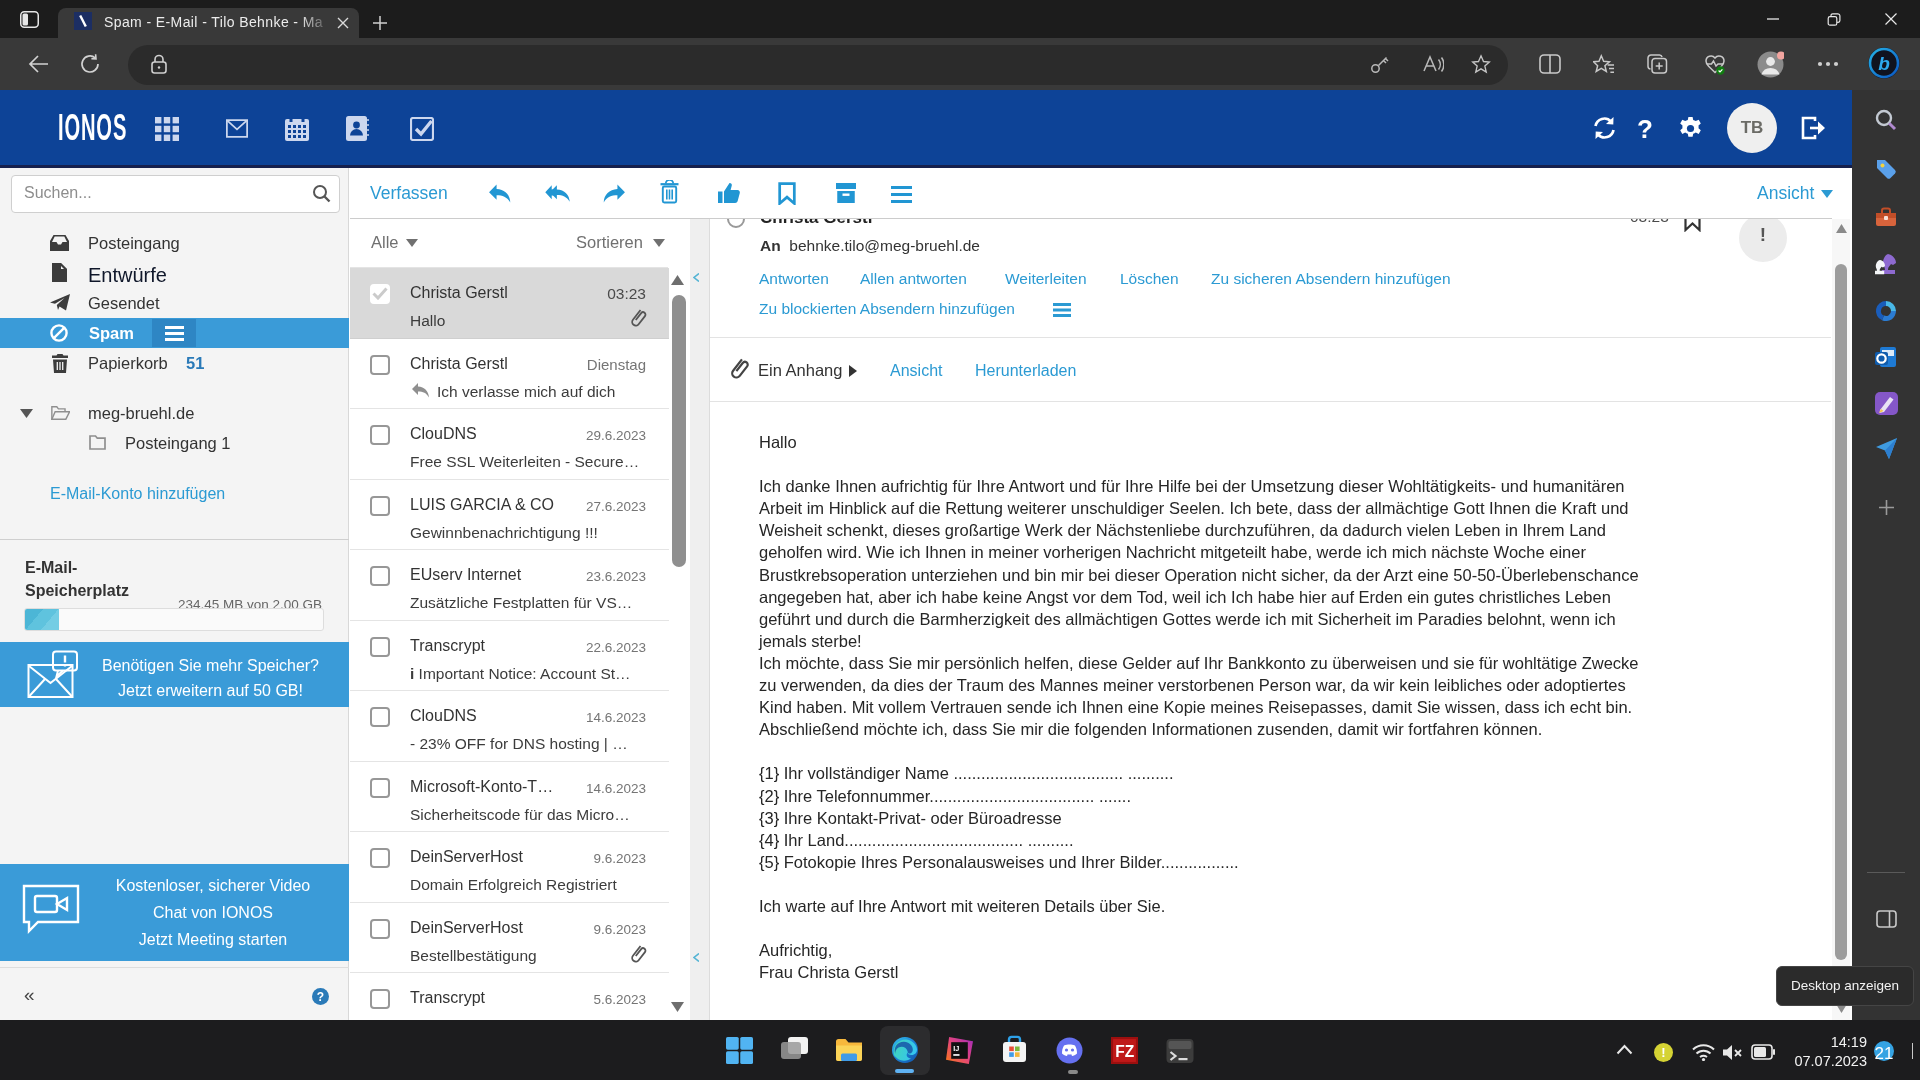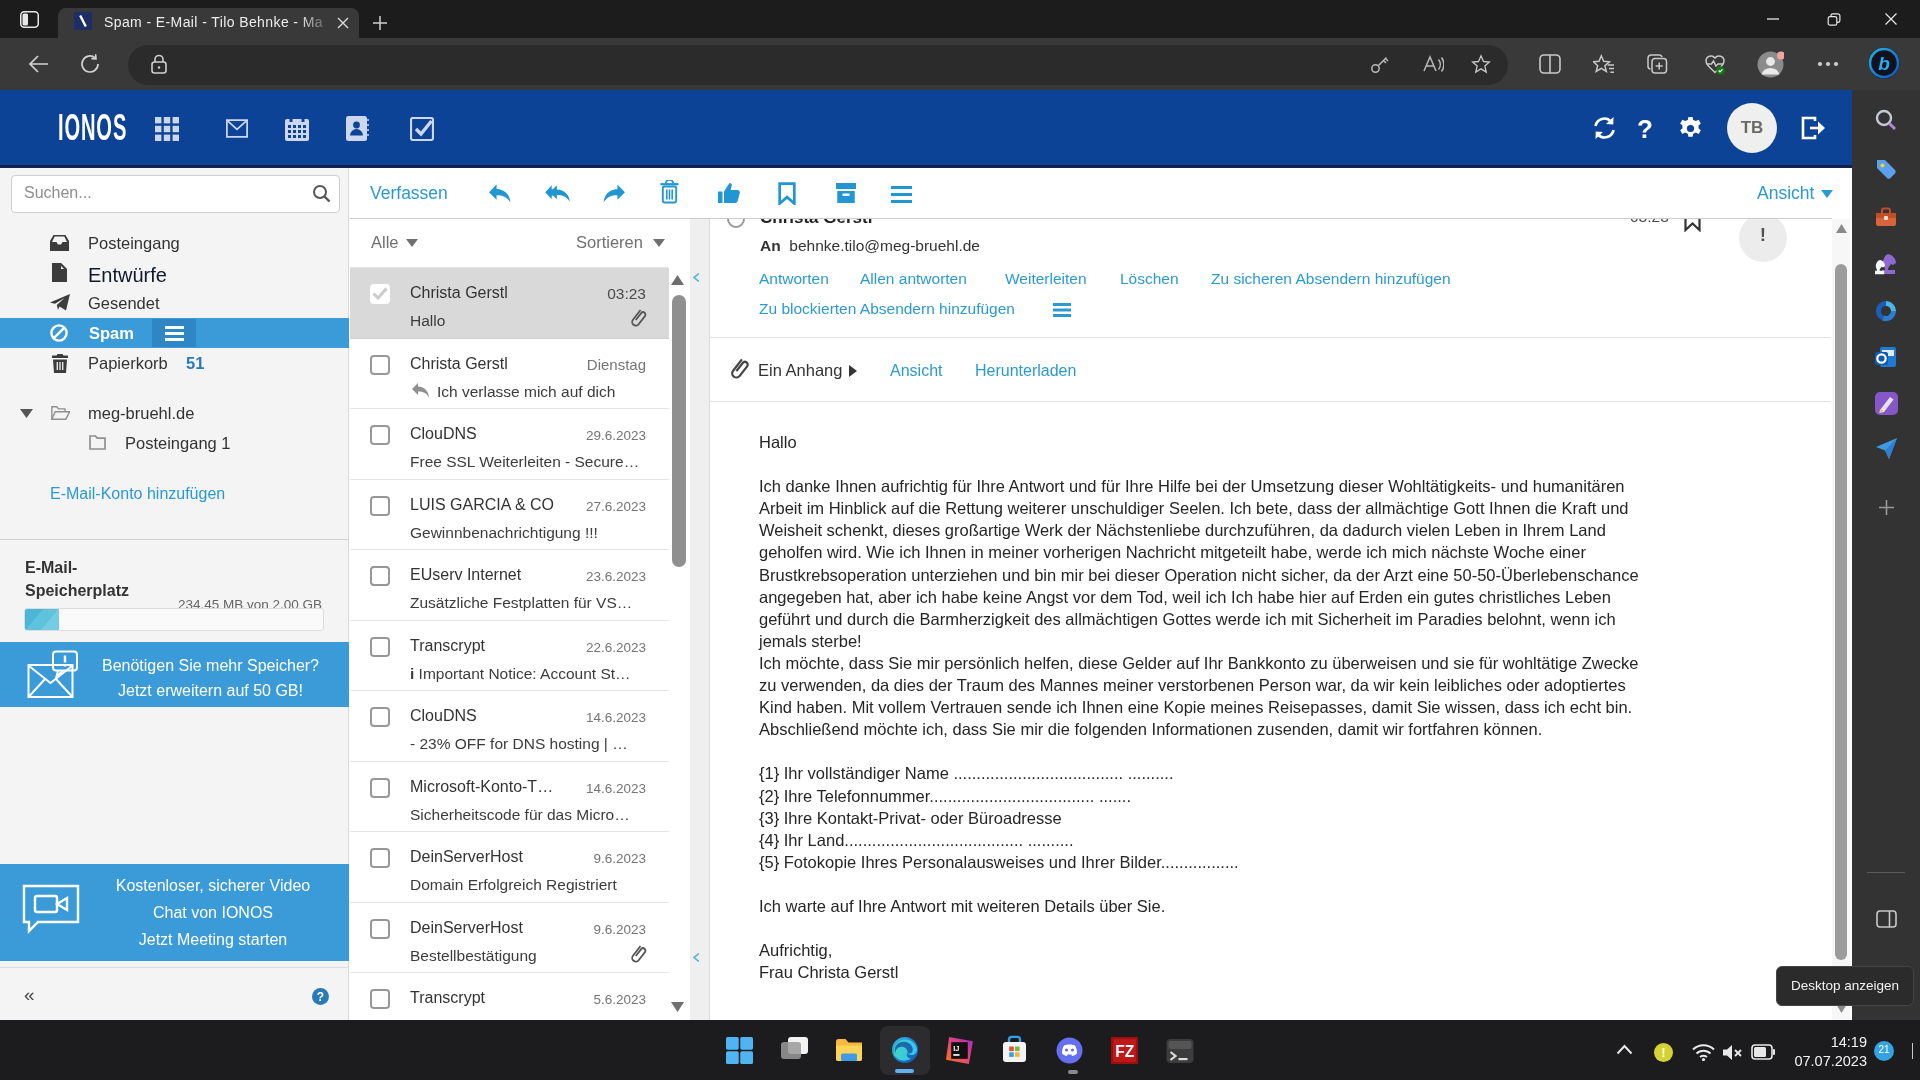--- a/index.html
+++ b/index.html
@@ -645,15 +645,15 @@
       <path d="M1 5.5 h4 L10 1 V16 L5 11.5 H1 Z" fill="#e8e8e8"></path>
       <path d="M13 6 l6 6 M19 6 l-6 6" stroke="#e8e8e8" stroke-width="1.8"></path>
     </svg>
   <svg class="abs" style="left:1751px;top:1044px" width="24" height="16" viewBox="0 0 24 16">
       <rect x="1" y="1" width="20" height="14" rx="3" fill="none" stroke="#e8e8e8" stroke-width="1.6"></rect>
       <rect x="3" y="3" width="12" height="10" rx="1.5" fill="#e8e8e8"></rect>
       <rect x="22" y="5" width="2" height="6" rx="1" fill="#e8e8e8"></rect>
     </svg>
   <div class="abs txt" style="left:1789px;top:1033px;width:78px;text-align:right;font-size:14.5px;color:#f2f2f2;line-height:19px;">14:19<br>07.07.2023</div>
   <div class="abs" style="left:1874px;top:1041px;width:20px;height:20px;border-radius:50%;background:#35a3e3;"></div>
-  <div class="abs txt" style="left:1874px;top:1044px;width:20px;text-align:center;font-size:10px;color:#fff;">21</div>
+  <div class="abs txt" style="left:1874px;top:1044px;width:20px;text-align:center;font-size:17px;color:#fff;">21</div>
   <div class="abs" style="left:1912px;top:1043px;width:1px;height:16px;background:#c9c9c9;"></div>
 </div>
 
 </body></html>

